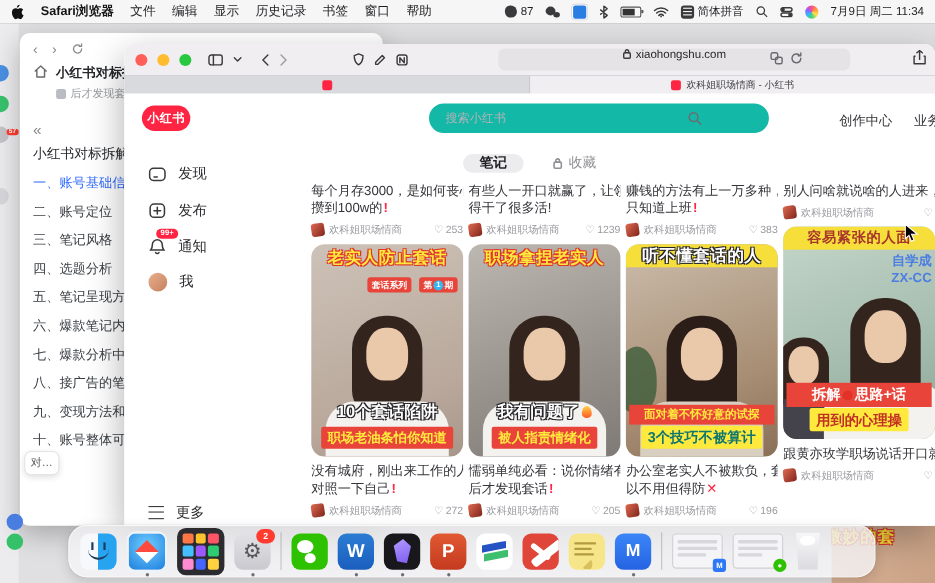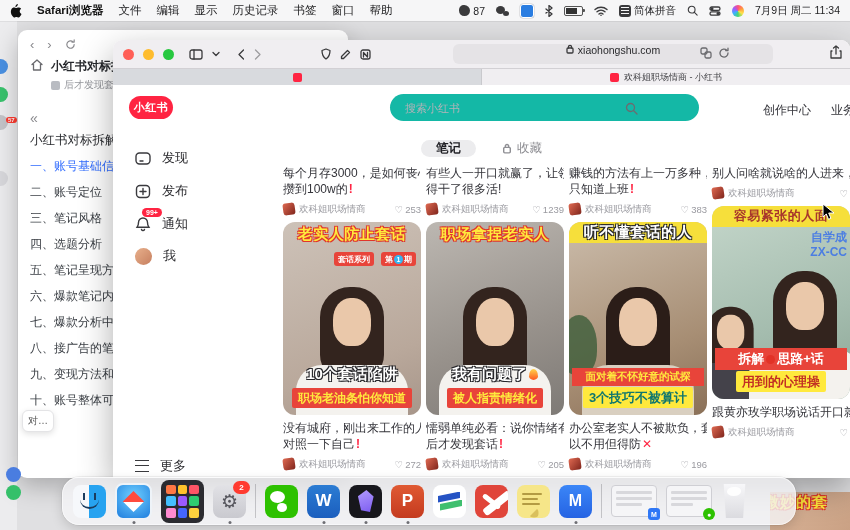--- a/index.html
+++ b/index.html
@@ -116,21 +116,21 @@
   .apl{display:inline-block;width:9px;height:9px;background:#e23227;border-radius:50%;vertical-align:-1px;margin:0 2px}
   .person{position:absolute;left:50%;bottom:0;transform:translateX(-50%);width:120px;height:128px;z-index:1}
   .hair{position:absolute;left:50%;top:0;transform:translateX(-50%);width:64px;height:92px;background:#33241e;border-radius:30px 30px 24px 24px}
   .face{position:absolute;left:50%;top:11px;transform:translateX(-50%);width:38px;height:48px;background:#eac8aa;border-radius:45% 45% 42% 42%}
   .torso{position:absolute;left:50%;bottom:0;transform:translateX(-50%);width:112px;height:50px;background:#f4f2ee;border-radius:26px 26px 0 0}
   .p-small{transform:translateX(-92%) scale(.72);transform-origin:bottom}
   .p-small .torso{background:#44424a}
   .plant{position:absolute;left:-8px;bottom:40px;width:36px;height:60px;background:#3c5d3a;border-radius:50% 50% 40% 40%;opacity:.8}
 
   
-  .wall{position:absolute;right:0;top:492px;bottom:0;width:80px;background:linear-gradient(135deg,#dcb79b,#caa184);z-index:1;overflow:hidden}
+  .wall{position:absolute;right:0;top:478px;bottom:0;width:94px;background:linear-gradient(135deg,#dcb79b,#caa184);z-index:1;overflow:hidden}
   .walltext{margin-top:1px;margin-left:-6px;white-space:nowrap;font-size:15px;font-weight:800;letter-spacing:1px}
   .cursor{position:absolute;left:822px;top:203px;z-index:45}
 
   
   .dock{position:absolute;left:62px;bottom:5px;width:712px;height:46px;background:rgba(245,245,247,.8);border:1px solid rgba(255,255,255,.55);box-shadow:0 0 0 .5px rgba(0,0,0,.1),0 4px 12px rgba(0,0,0,.15);border-radius:17px;display:flex;align-items:center;gap:9px;padding:0 10px;z-index:30}
   .di{width:33px;height:33px;border-radius:8px;position:relative;flex:none}
   .run::after{content:"";position:absolute;bottom:-6px;left:50%;transform:translateX(-50%);width:3px;height:3px;border-radius:50%;background:#6e6e73}
   .ddiv{width:1px;height:34px;background:rgba(60,60,67,.25);flex:none}
   .finder{background:linear-gradient(90deg,#f6f8fb 0 50%,#27a3f0 50% 100%);overflow:hidden}
   .finder i{position:absolute;top:8px;width:2px;height:7px;background:#1b3c5e}

